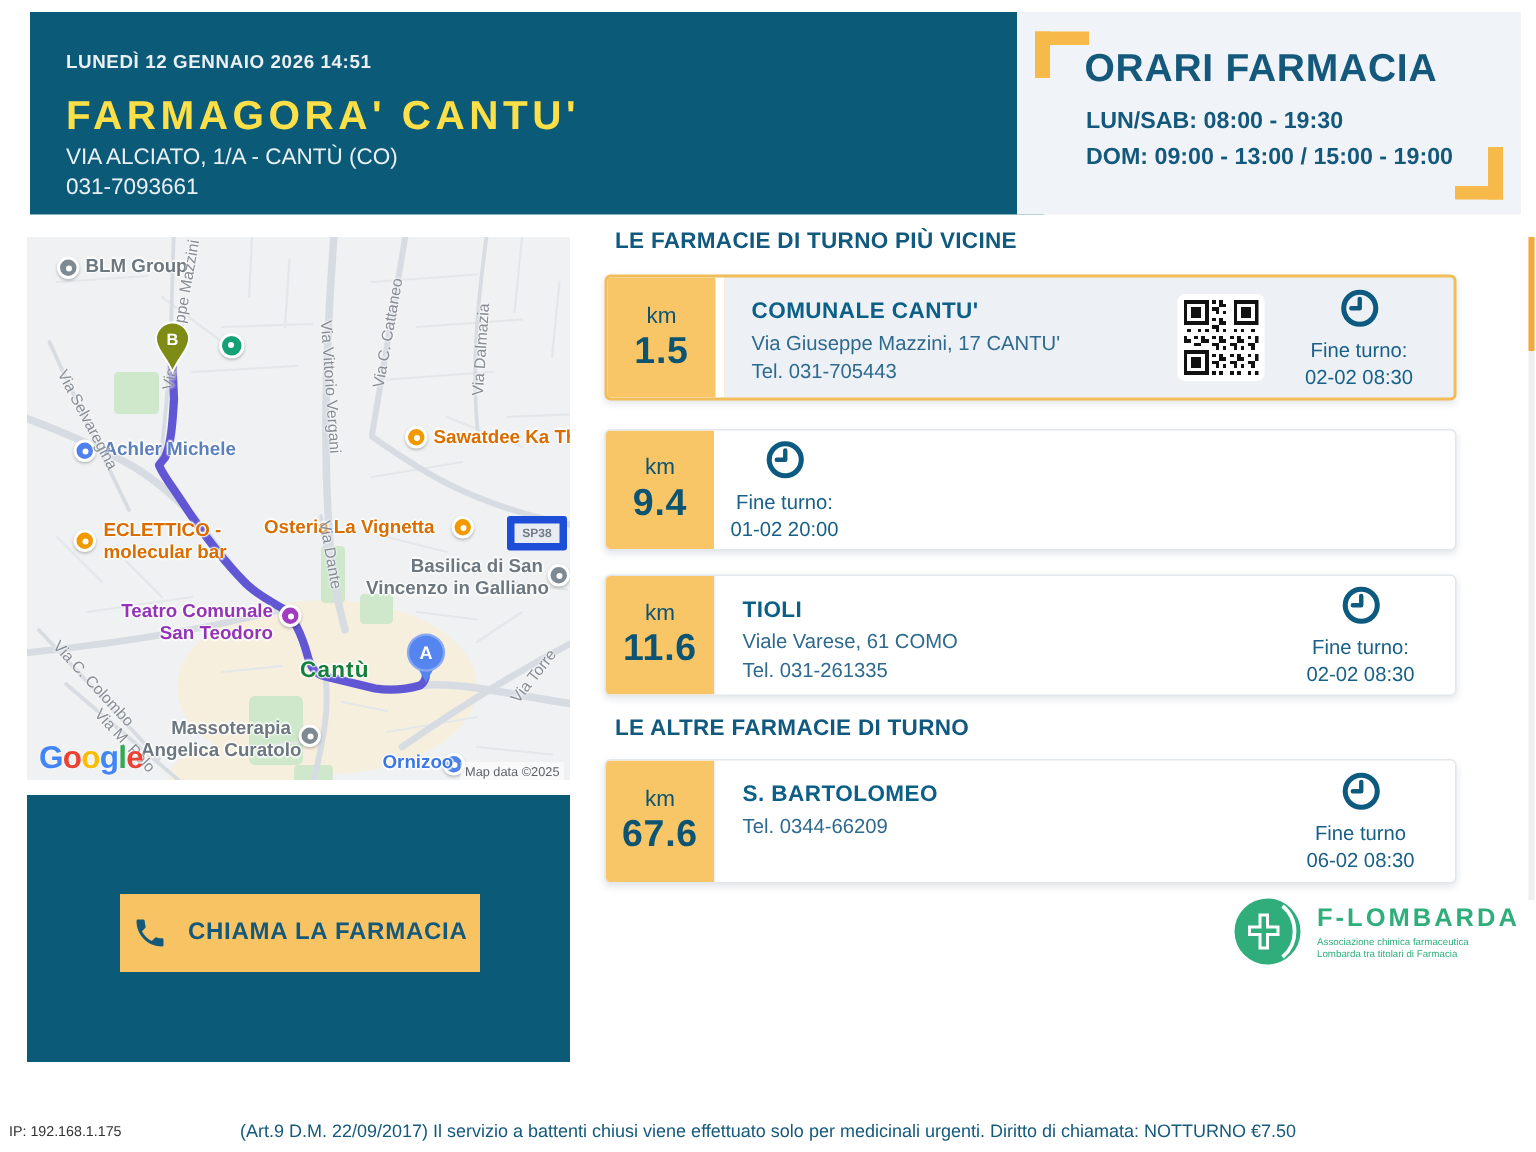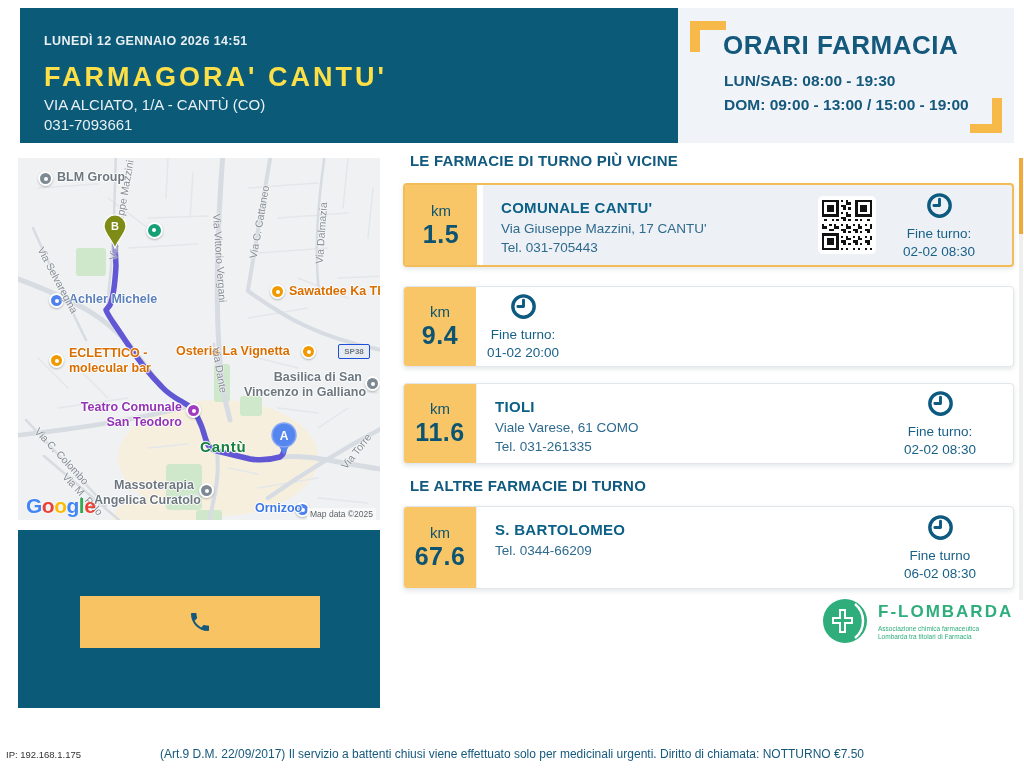--- a/index.html
+++ b/index.html
@@ -27,47 +27,47 @@
   .poi.gray{background:#7e8a93;} .poi.blue{background:#4e80ee;} .poi.orange{background:#f29900;}
   .poi.purple{background:#a23bbf;} .poi.green{background:#16a075;width:17px;height:17px;}
   .plabel{position:absolute;font-size:12.5px;font-weight:bold;white-space:nowrap;line-height:15px;
           text-shadow:1px 0 1px #fff,-1px 0 1px #fff,0 1px 1px #fff,0 -1px 1px #fff;}
   .plabel.gray{color:#6d7780;} .plabel.blue{color:#5c80bc;} .plabel.blue2{color:#3b78e7;}
   .plabel.orange{color:#d96d00;} .plabel.purple{color:#9334b5;}
   .city{position:absolute;font-size:15px;font-weight:bold;color:#15803d;letter-spacing:.8px;
         text-shadow:1px 0 1px #fff,-1px 0 1px #fff,0 1px 1px #fff,0 -1px 1px #fff;}
   .street{position:absolute;font-size:10.5px;color:#868d95;white-space:nowrap;transform:translate(-50%,-50%);
           text-shadow:0 0 2px #fff,0 0 2px #fff;}
-  .badge{position:absolute;left:320px;top:186px;width:30px;height:13px;background:#e7ecf2;border:1px solid #1d4ed8;border-radius:2px;
+  .badge{position:absolute;left:320px;top:186px;width:30px;height:13px;background:#e7ecf2;border:5px solid #1d4ed8;border-radius:2px;
          font-size:8px;color:#6f7a85;text-align:center;line-height:13px;font-weight:bold;}
   .gmark{position:absolute;}
   .google{position:absolute;left:8px;top:336px;font-size:21px;font-weight:bold;letter-spacing:-.5px;}
   .google span{text-shadow:0 0 2px #fff;}
   .gl-b{color:#4285F4;} .gl-r{color:#EA4335;} .gl-y{color:#FBBC05;} .gl-g{color:#34A853;}
   .attrib{position:absolute;right:4px;top:350px;font-size:8.5px;color:#5f6368;background:rgba(255,255,255,.6);padding:1px 3px;}
 
   
   .call{position:absolute;left:18px;top:530px;width:362px;height:178px;background:#0b5a78;}
   .call-btn{position:absolute;left:62px;top:66px;width:240px;height:52px;background:#f8c463;border:none;cursor:pointer;
             display:flex;align-items:center;justify-content:center;gap:13px;}
   .call-lbl{font-size:16px;font-weight:bold;color:#14587c;letter-spacing:.5px;}
 
   
   .sec-title{position:absolute;left:410px;font-size:15px;font-weight:bold;color:#11597e;letter-spacing:.2px;}
-  .card{position:absolute;left:403px;width:611px;background:#fff;border:1px solid #e3e6ea;border-radius:4px;
+  .card{position:absolute;left:403px;width:568px;background:#fff;border:1px solid #e3e6ea;border-radius:4px;
         box-shadow:0 2px 5px rgba(40,60,80,.13);display:flex;box-sizing:border-box;overflow:hidden;}
   .card.hl{background:#edf1f5;border:2px solid #f2bd58;}
   .km{flex:0 0 72px;background:#f8c666;color:#0d5372;display:flex;flex-direction:column;align-items:center;justify-content:center;gap:1px;}
   .card.hl .km{border-right:6px solid #fff;}
   .km-u{font-size:15px;} .km-v{font-size:25px;font-weight:bold;letter-spacing:.5px;}
   .cbody{flex:1;padding:14px 8px 10px 18px;border-left:1px solid #edf0f3;min-width:0;}
   .card.hl .cbody{border-left:none;}
   .cname{font-size:15px;font-weight:bold;color:#0c6087;letter-spacing:.3px;}
   .caddr,.ctel{font-size:13.5px;color:#2e6a8e;margin-top:4.5px;}
-  .cright{display:flex;align-items:center;gap:16px;padding-right:26px;}
+  .cright{display:flex;align-items:center;gap:16px;padding-right:16px;}
   .qr{width:58px;height:58px;background:#fff;border-radius:5px;display:flex;align-items:center;justify-content:center;}
   .fine{display:flex;flex-direction:column;align-items:center;min-width:94px;}
   .fine-txt{font-size:13.5px;color:#186088;margin-top:7px;}
   .fine-val{font-size:13.5px;color:#186088;margin-top:3px;}
 
   
   .track{position:absolute;left:1019px;top:158px;width:4px;height:442px;background:#efefef;}
   .thumb{position:absolute;left:0;top:0;width:4px;height:76px;background:#f2a93b;}
 
   
@@ -217,20 +217,21 @@
 
   <div class="google"><span class="gl-b">G</span><span class="gl-r">o</span><span class="gl-y">o</span><span class="gl-b">g</span><span class="gl-g">l</span><span class="gl-r">e</span></div>
   <div class="attrib">Map data ©2025</div>
 </div>
 
 <div class="call">
   <button class="call-btn">
     <svg width="24" height="24" viewBox="0 0 24 24">
       <path fill="#14587c" d="M6.62 10.79c1.44 2.83 3.76 5.14 6.59 6.59l2.2-2.2c.27-.27.67-.36 1.02-.24 1.12.37 2.33.57 3.57.57.55 0 1 .45 1 1V20c0 .55-.45 1-1 1-9.39 0-17-7.61-17-17 0-.55.45-1 1-1h3.5c.55 0 1 .45 1 1 0 1.25.2 2.45.57 3.57.11.35.03.74-.25 1.02l-2.2 2.2z"></path>
     </svg>
+    <span class="call-lbl">CHIAMA LA FARMACIA</span>
   </button>
 </div>
 
 <div class="sec-title" style="top:152px;">LE FARMACIE DI TURNO PIÙ VICINE</div>
 
 <div class="card hl" style="top:183px;height:84px;">
   <div class="km">
     <span class="km-u">km</span>
     <span class="km-v">1.5</span>
   </div>

